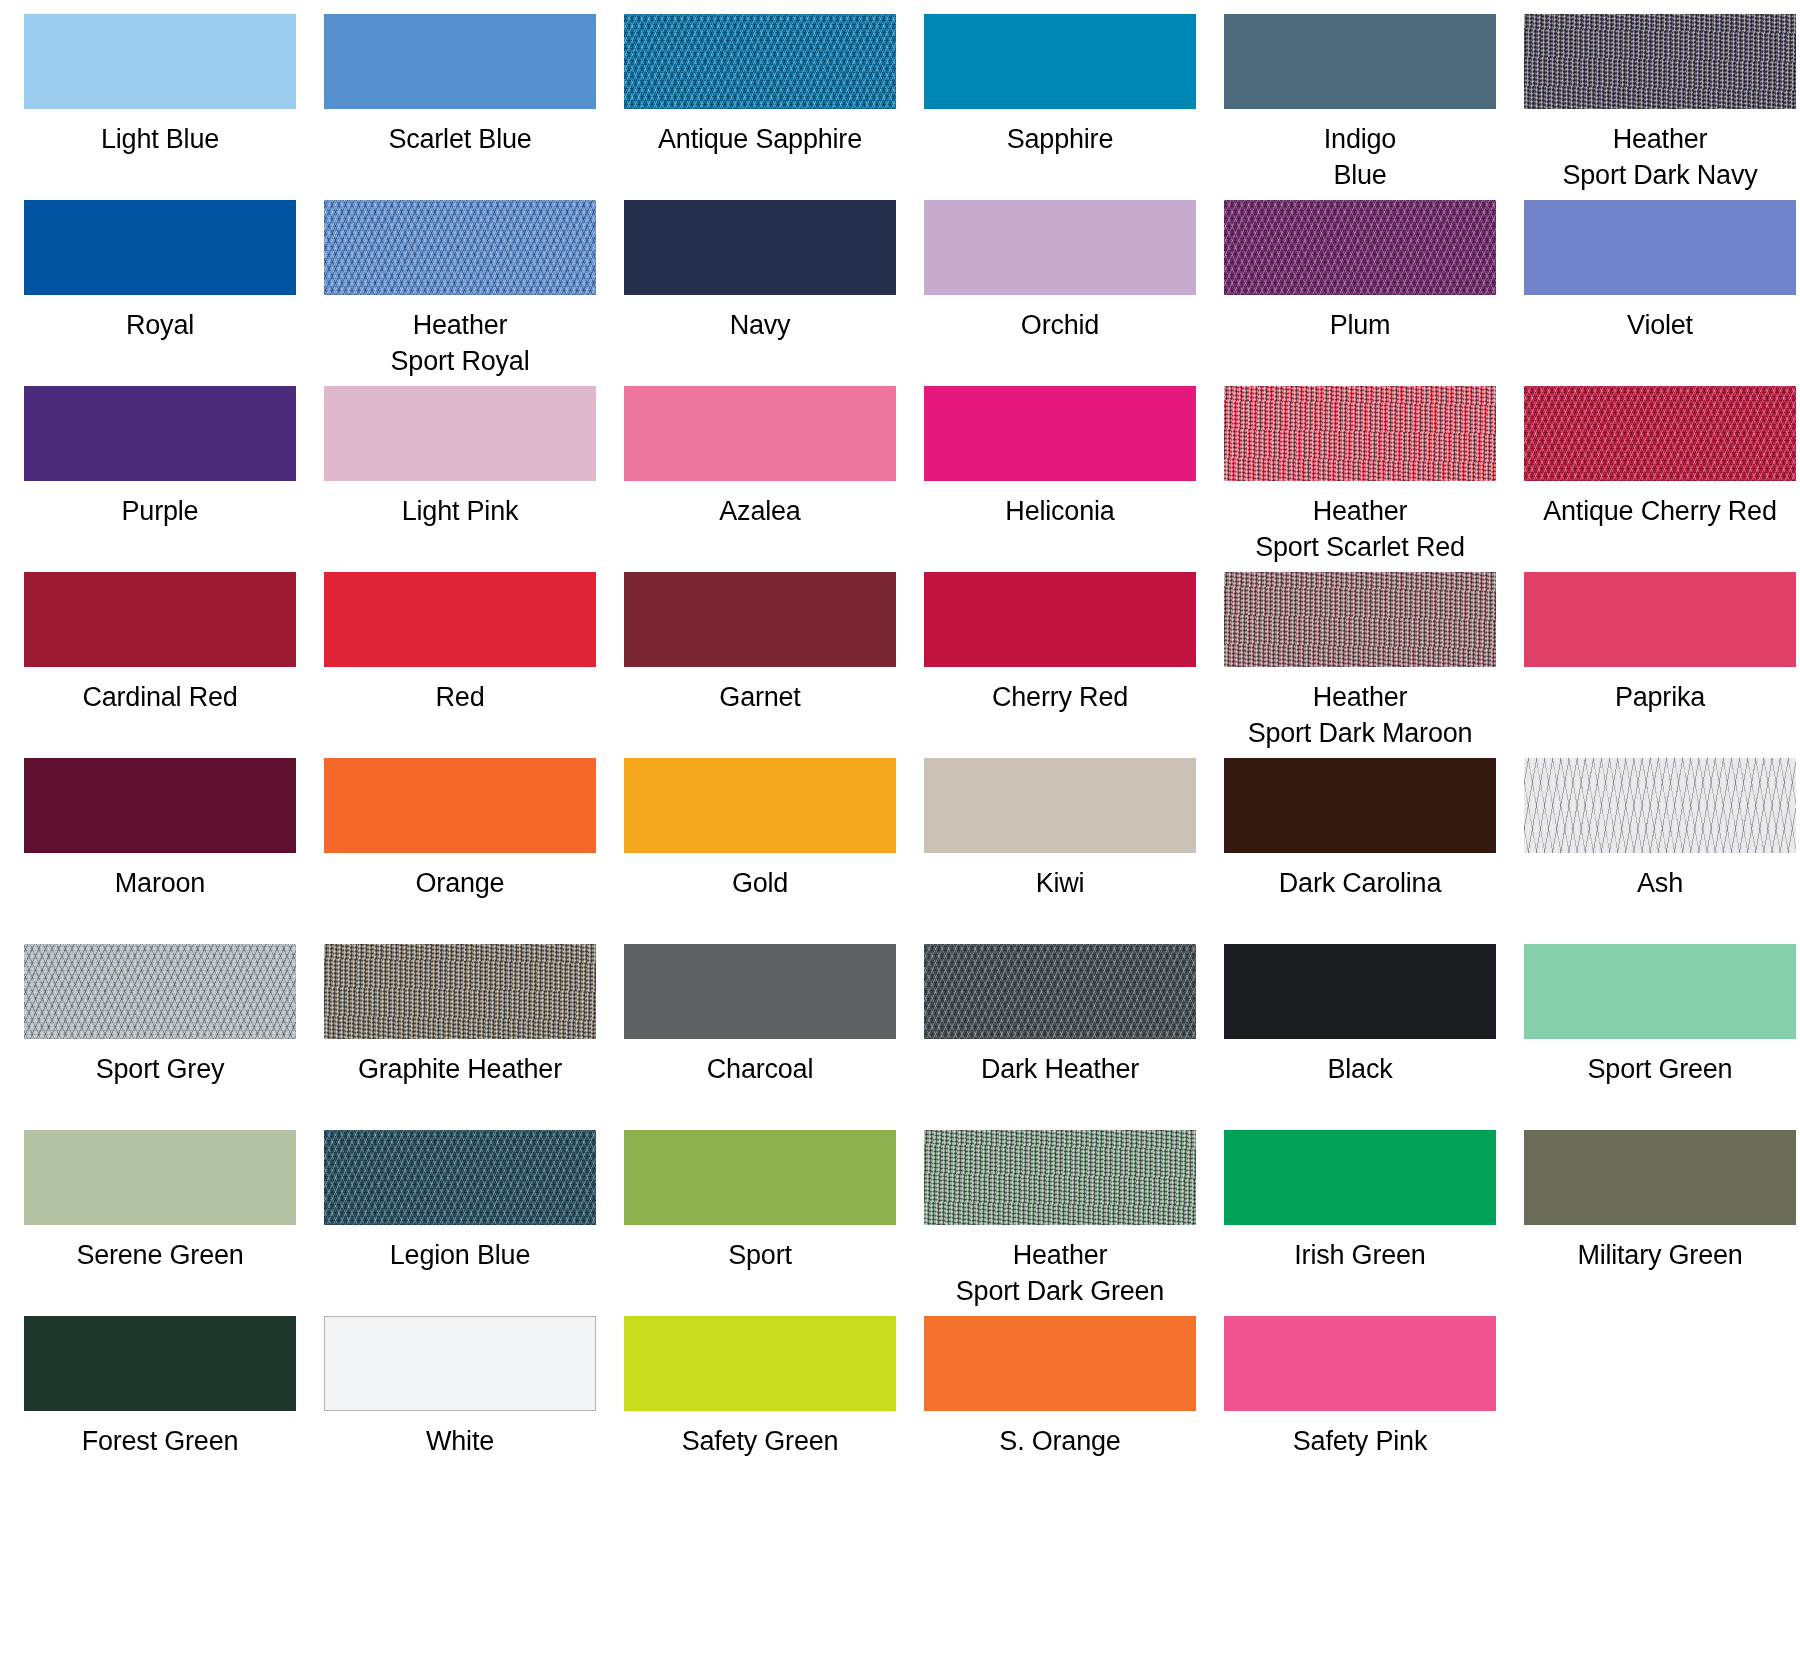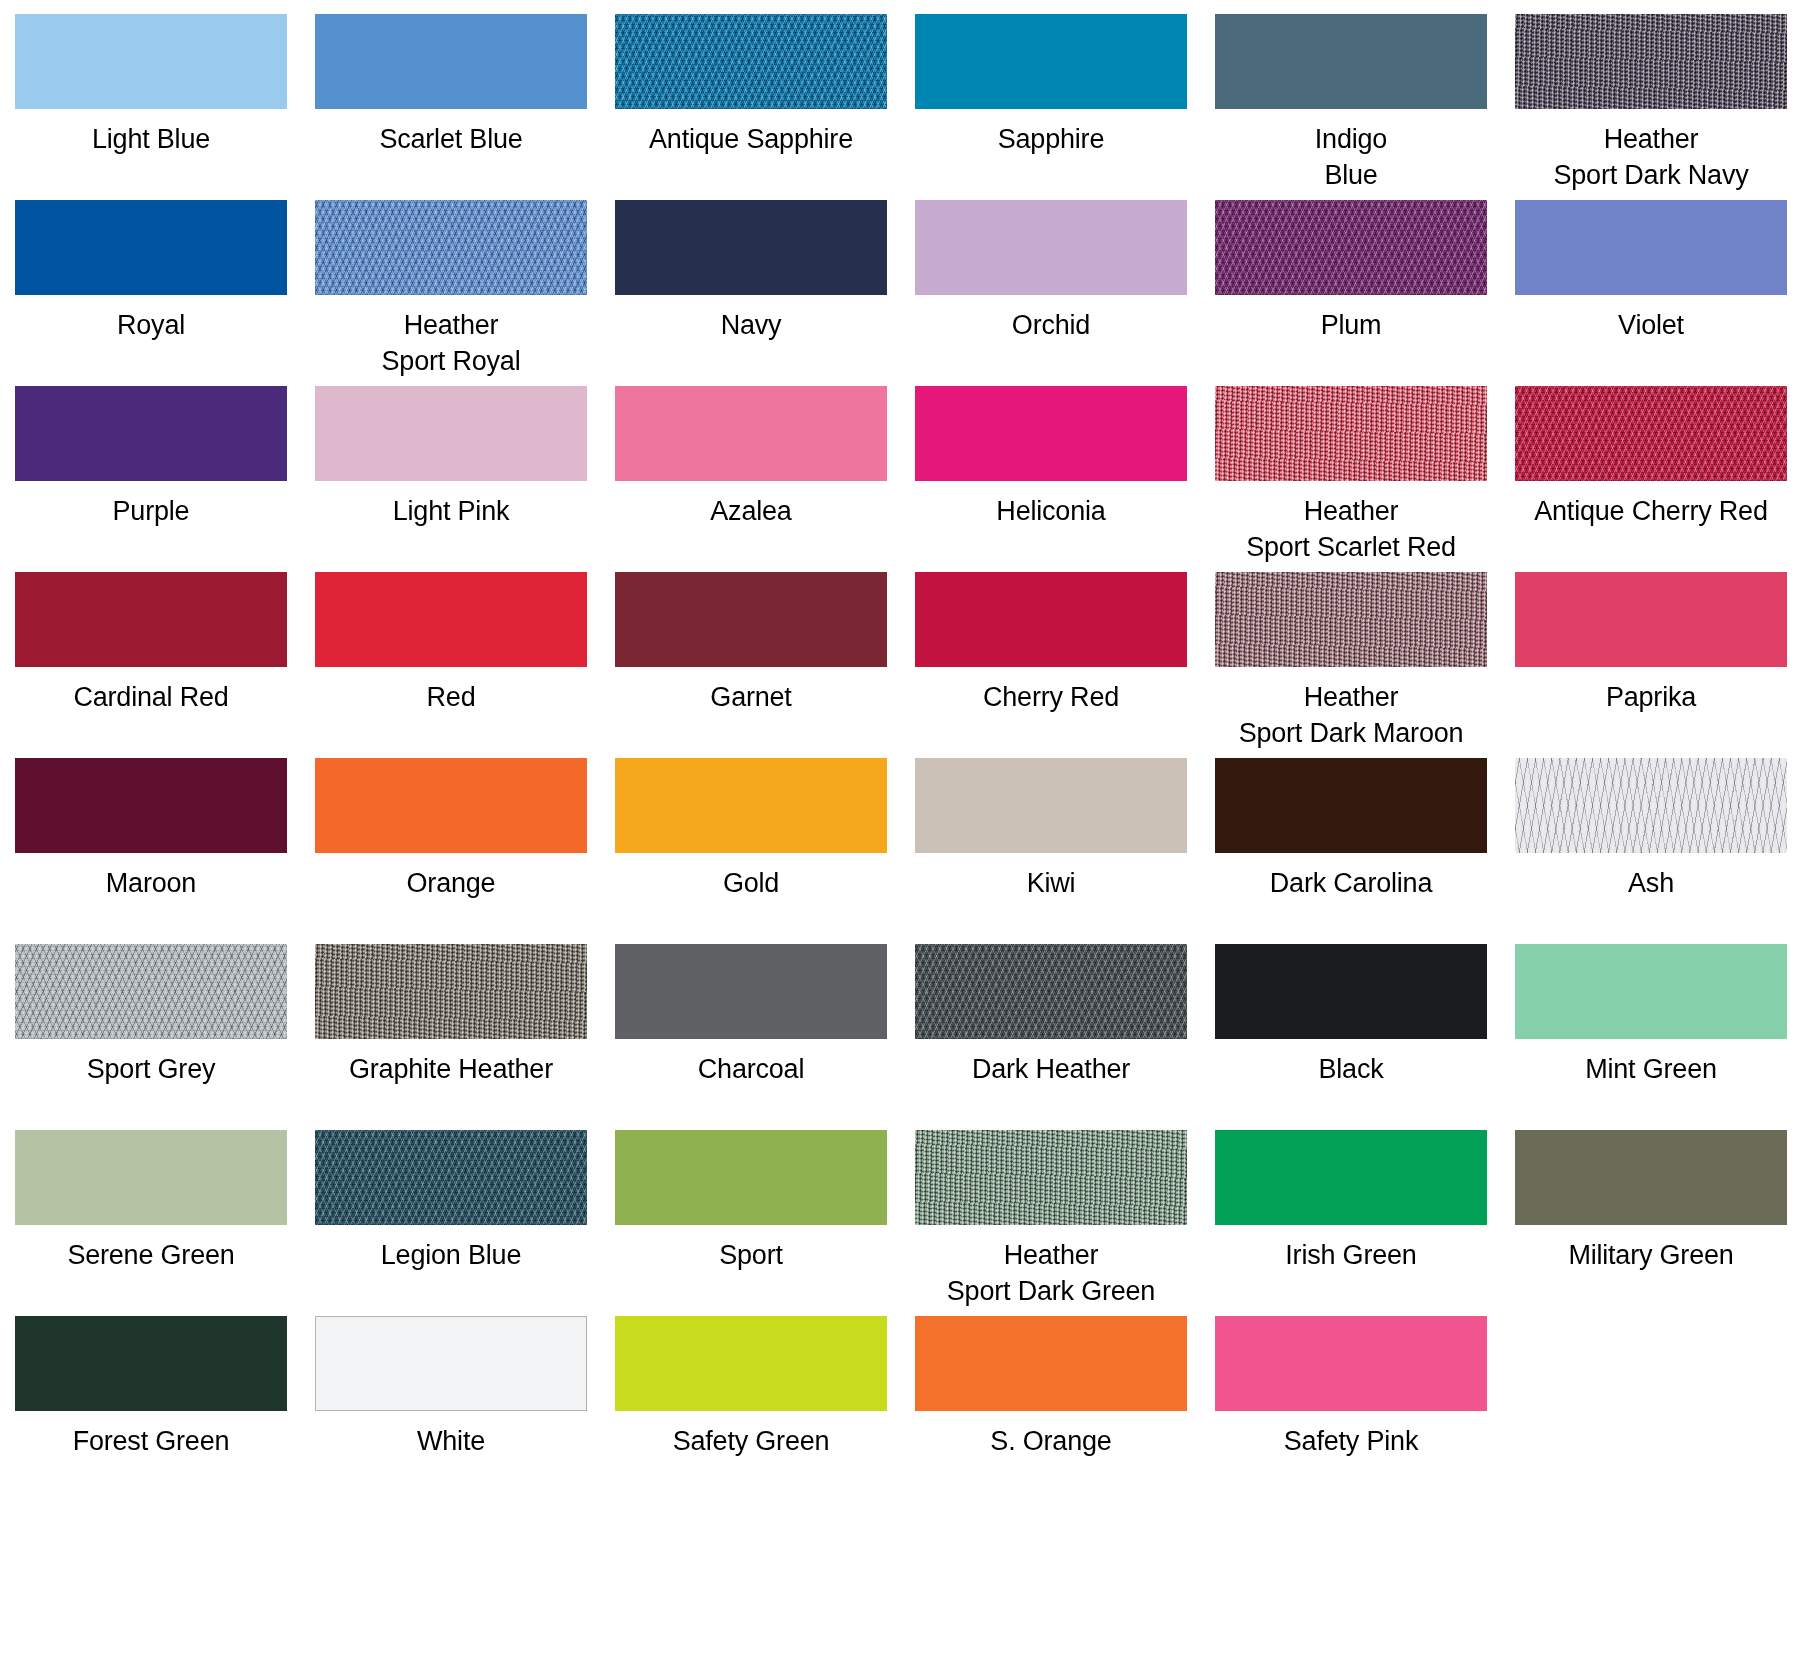--- a/index.html
+++ b/index.html
@@ -24,21 +24,21 @@
   .grid {
     position: absolute;
     left: 0;
     top: 0;
     width: 1800px;
     display: grid;
     grid-template-columns: repeat(6, 300px);
     grid-auto-rows: 186px;
     column-gap: 0px;
     row-gap: 0px;
-    padding-left: 15px;
+    padding-left: 24px;
     box-sizing: border-box;
   }
   .cell {
     position: relative;
     width: 300px;
     box-sizing: border-box;
   }
   .swatch {
     width: 272px;
     height: 95px;
@@ -318,21 +318,21 @@
           <div class="tex knit"></div>
         </div>
         <div class="label">Dark Heather</div>
       </div>
       <div class="cell">
         <div class="swatch" style="background-color: rgb(27, 28, 31);"></div>
         <div class="label">Black</div>
       </div>
       <div class="cell">
         <div class="swatch" style="background-color: rgb(133, 207, 171);"></div>
-        <div class="label">Mint Green</div>
+        <div class="label">Sport Green</div>
       </div>
       <div class="cell">
         <div class="swatch" style="background-color: rgb(181, 195, 165);"></div>
         <div class="label">Serene Green</div>
       </div>
       <div class="cell">
         <div class="swatch" style="background-color: rgb(31, 74, 92);">
           <div class="tex knit"></div>
         </div>
         <div class="label">Legion Blue</div>

